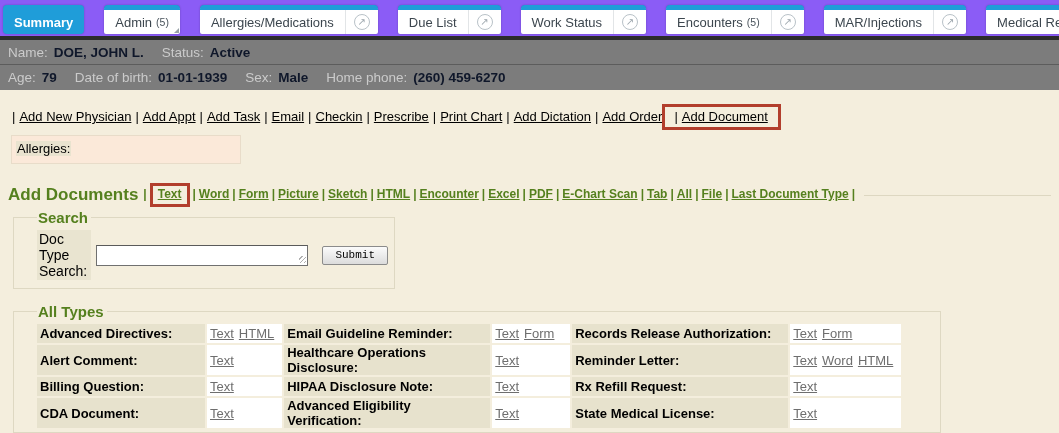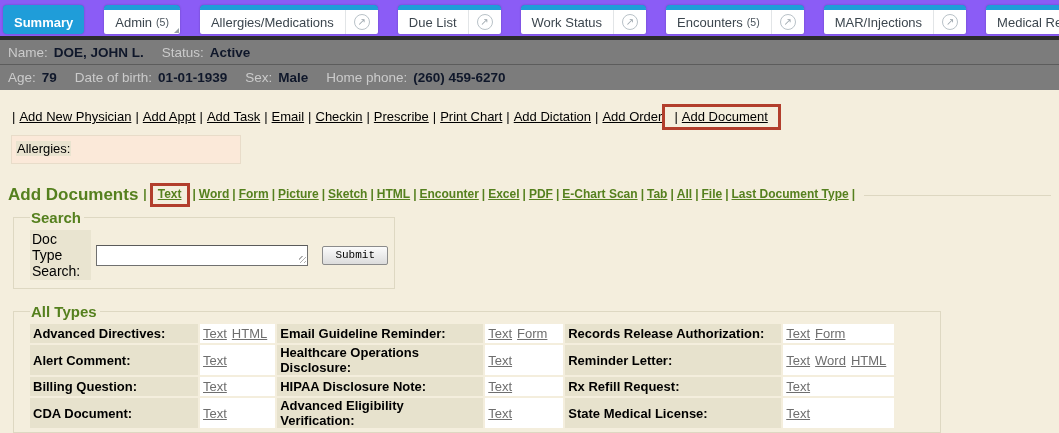--- a/index.html
+++ b/index.html
@@ -57,21 +57,21 @@
     border: 1px solid #e8dcc9; padding: 3px 0 4px 4px; font-size: 13px; line-height: 20px;
   }
   .allergybox a { color:#000; background:#e9e3cf; padding:0 1px; cursor:pointer; }
   .docsheader { margin-top: 19px; display: flex; align-items: center; }
   .docs-title { color: #55801e; font-size: 17px; font-weight: bold; margin-right: 2px; }
   .doctype-links { font-size: 12px; font-weight: bold; color: #55801e; white-space: nowrap; }
   .doctype-links a { color: #55801e; text-decoration: underline; cursor: pointer; }
   .dsep { margin: 0 3px; }
   .headerline { flex: 1; border-top: 1px solid #ddd7c1; margin-left: 6px; }
   
-  .fs { border: 1px solid #ded8c2; margin-left: 5px; padding: 2px 6px 8px 16px; }
+  .fs { border: 1px solid #ded8c2; margin-left: 5px; padding: 2px 6px 8px 23px; }
   .fs legend { color: #55801e; font-size: 15px; font-weight: bold; padding: 0 3px 0 1px; }
   .search-fs { width: 382px; margin-top: 2px; }
   .searchrow { display: flex; align-items: center; margin-top: 2px; }
   .searchlabel { font-size: 14px; background: #e9e4d0; padding: 1px 2px; }
   .inputwrap { position: relative; margin-left: 5px; }
   .inputwrap input {
     width: 212px; height: 21px; border: 1px solid #707070; border-top-color:#5a5a5a;
     background: #ffffff; font-size: 13px; padding: 1px 3px; outline: none;
   }
   .grip {

